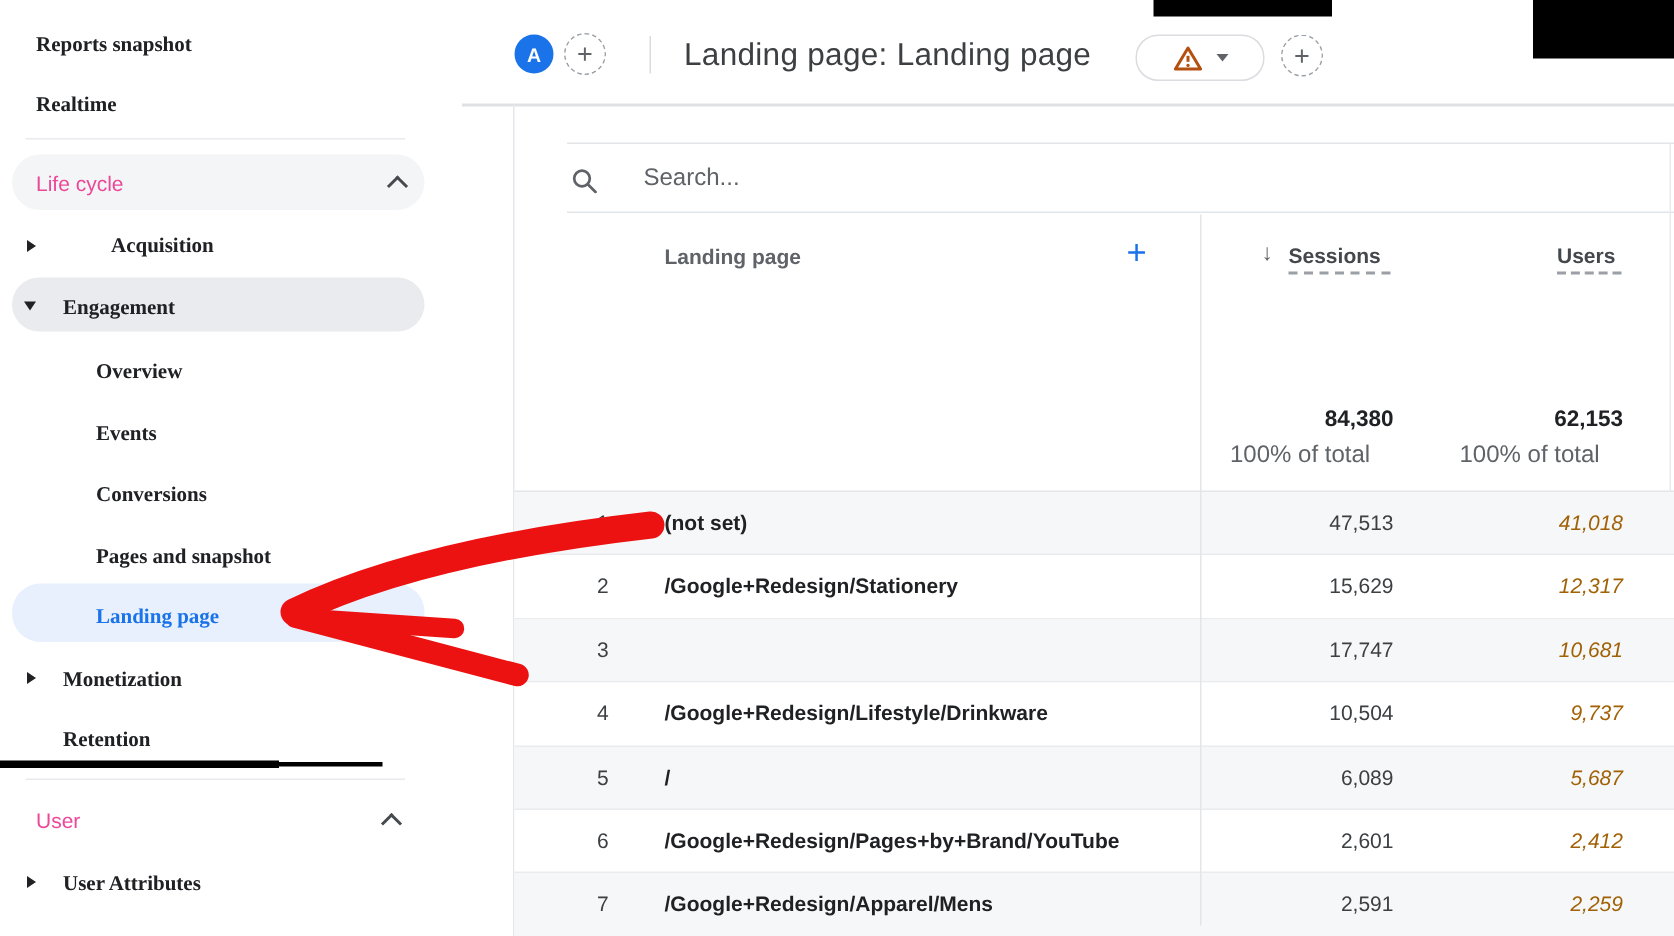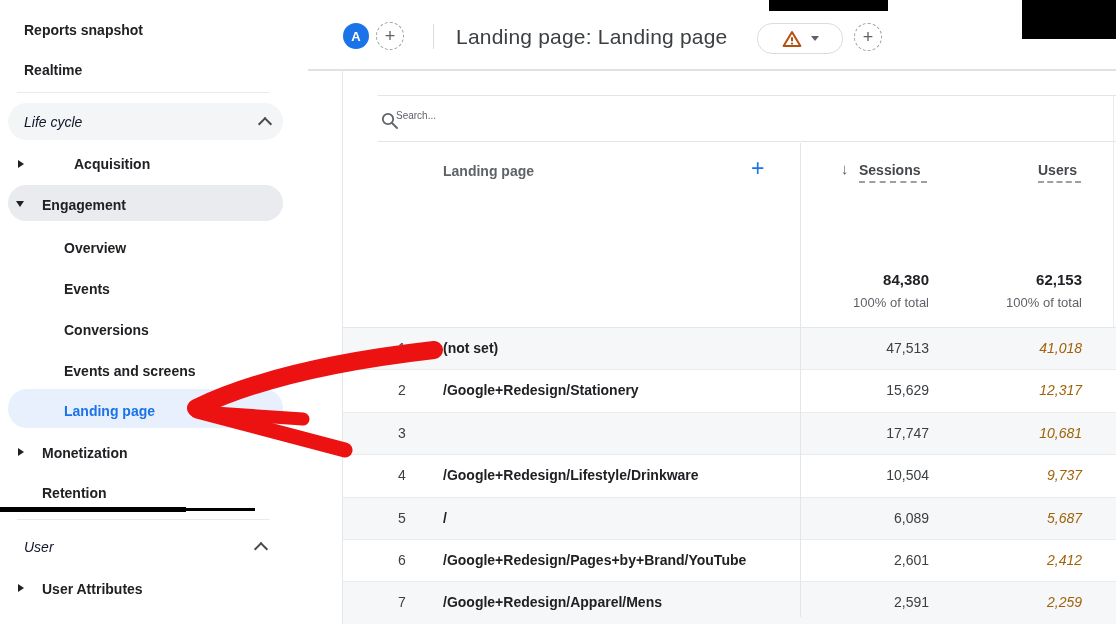--- a/index.html
+++ b/index.html
@@ -1,21 +1,21 @@
 <!DOCTYPE html>
 <html><head>
 <meta charset="utf-8">
 <style>
   html,body{margin:0;padding:0;}
   body{width:1116px;height:624px;background:#fff;overflow:hidden;position:relative;
        font-family:"Liberation Sans","DejaVu Sans",sans-serif;color:#202124;}
   .abs{position:absolute;}
   
-  .nav-label{position:absolute;font-size:14px;font-weight:600;color:#202124;line-height:17px;white-space:nowrap;cursor:pointer;}
-  .section-label{position:absolute;font-size:14px;font-weight:400;color:#0f172a;line-height:17px;white-space:nowrap;font-style:italic;}
+  .nav-label{position:absolute;font-size:14px;font-weight:600;color:#202124;line-height:17px;white-space:nowrap;cursor:pointer;font-family:Liberation Serif, serif;}
+  .section-label{position:absolute;font-size:14px;font-weight:400;color:#ec4899;line-height:17px;white-space:nowrap;}
   .pill{position:absolute;border-radius:19px;}
   .pill-gray-light{background:#f4f5f6;}
   .pill-gray{background:#e9ebee;}
   .pill-blue{background:#e8f0fe;}
   .tri-r{position:absolute;width:0;height:0;border-left:6px solid #202124;border-top:4px solid transparent;border-bottom:4px solid transparent;}
   .tri-d{position:absolute;width:0;height:0;border-top:6px solid #202124;border-left:4px solid transparent;border-right:4px solid transparent;}
   .chev-up{position:absolute;width:8px;height:8px;border-left:2px solid #46494d;border-top:2px solid #46494d;transform:rotate(45deg);}
   .divider-h{position:absolute;height:1px;background:#e8eaed;}
   
   .avatar{position:absolute;left:343px;top:23px;width:26px;height:26px;border-radius:50%;background:#1a73e8;
@@ -23,30 +23,30 @@
   .dashed-circle{position:absolute;width:26px;height:26px;border:1.5px dashed #9aa0a6;border-radius:50%;
                  display:flex;align-items:center;justify-content:center;font-size:18px;color:#5f6368;background:#fff;cursor:pointer;}
   .vline{position:absolute;width:1px;background:#dadce0;}
   .page-title{position:absolute;left:456px;top:25px;font-size:21px;color:#3c4043;letter-spacing:.2px;white-space:nowrap;}
   .warn-pill{position:absolute;left:757px;top:23px;width:84px;height:29px;border:1px solid #dadce0;border-radius:15px;
              display:flex;align-items:center;justify-content:center;gap:9px;background:#fff;cursor:pointer;}
   .caret-d{width:0;height:0;border-top:5px solid #5f6368;border-left:4.5px solid transparent;border-right:4.5px solid transparent;}
   .redact{position:absolute;background:#000;z-index:60;}
   
   .thin-line{position:absolute;background:#e2e5e8;height:1px;}
-  #search-input{position:absolute;left:394px;top:109px;width:320px;border:none;outline:none;font-size:10px;
+  #search-input{position:absolute;left:427px;top:109px;width:320px;border:none;outline:none;font-size:16px;
                 font-family:inherit;color:#3c4043;background:transparent;}
   #search-input::placeholder{color:#5f6368;opacity:1;}
   .th-dim{position:absolute;left:443px;top:163px;font-size:14px;font-weight:600;color:#5f6368;}
   .add-metric{position:absolute;left:751px;top:155px;font-size:23px;font-weight:400;color:#1a73e8;cursor:pointer;}
   .sort-arrow{position:absolute;left:841px;top:160px;font-size:15px;color:#5f6368;}
   .th-metric{position:absolute;top:162px;font-size:14px;font-weight:600;color:#44474b;cursor:pointer;}
   .dash-underline{position:absolute;top:181px;border-bottom:2px dashed #9aa0a6;}
   .total-num{position:absolute;top:271px;width:109px;text-align:right;font-size:15px;font-weight:700;color:#202124;}
-  .total-share{position:absolute;top:295px;width:109px;text-align:right;font-size:13px;color:#5f6368;}
+  .total-share{position:absolute;top:295px;width:109px;font-size:16px;color:#5f6368;}
   #rows{position:absolute;left:343px;top:327px;width:773px;border-top:1px solid #e4e6e9;z-index:1;}
   .row{position:relative;height:41.4px;border-bottom:1px solid #e9ebed;background:#fff;}
   .row:nth-child(odd){background:#f6f7f8;}
   .cell-n{position:absolute;left:55px;top:12px;font-size:14px;color:#3c4043;}
   .cell-page{position:absolute;left:100px;top:12px;font-size:14px;font-weight:700;color:#202124;white-space:nowrap;}
   .cell-s{position:absolute;right:187px;top:12px;font-size:14px;color:#3c4043;}
   .cell-u{position:absolute;right:34px;top:12px;font-size:14px;color:#a16207;font-style:italic;}
   .col-divider{position:absolute;left:800px;top:143px;width:1px;height:474px;background:#e3e5e8;z-index:2;}
   #annotation-arrow{position:absolute;left:0;top:0;z-index:50;pointer-events:none;}
 </style>
@@ -64,21 +64,21 @@
 <div class="tri-r" style="left:18px;top:160px;"></div>
 <div class="nav-label" style="left:42px;top:156px;margin-left:32px;">Acquisition</div>
 
 <div class="pill pill-gray" style="left:8px;top:185px;width:275px;height:36px;"></div>
 <div class="tri-d" style="left:16px;top:201px;"></div>
 <div class="nav-label" style="left:42px;top:197px;">Engagement</div>
 
 <div class="nav-label" style="left:64px;top:240px;">Overview</div>
 <div class="nav-label" style="left:64px;top:281px;">Events</div>
 <div class="nav-label" style="left:64px;top:322px;">Conversions</div>
-<div class="nav-label" style="left:64px;top:363px;">Events and screens</div>
+<div class="nav-label" style="left:64px;top:363px;">Pages and snapshot</div>
 
 <div class="pill pill-blue" style="left:8px;top:389px;width:275px;height:39px;"></div>
 <div class="nav-label" style="left:64px;top:403px;color:#1a73e8;">Landing page</div>
 
 <div class="tri-r" style="left:18px;top:448px;"></div>
 <div class="nav-label" style="left:42px;top:445px;">Monetization</div>
 <div class="nav-label" style="left:42px;top:485px;">Retention</div>
 
 <div class="redact" style="left:0;top:507px;width:186px;height:5px;"></div>
 <div class="redact" style="left:186px;top:508px;width:69px;height:3px;"></div>

